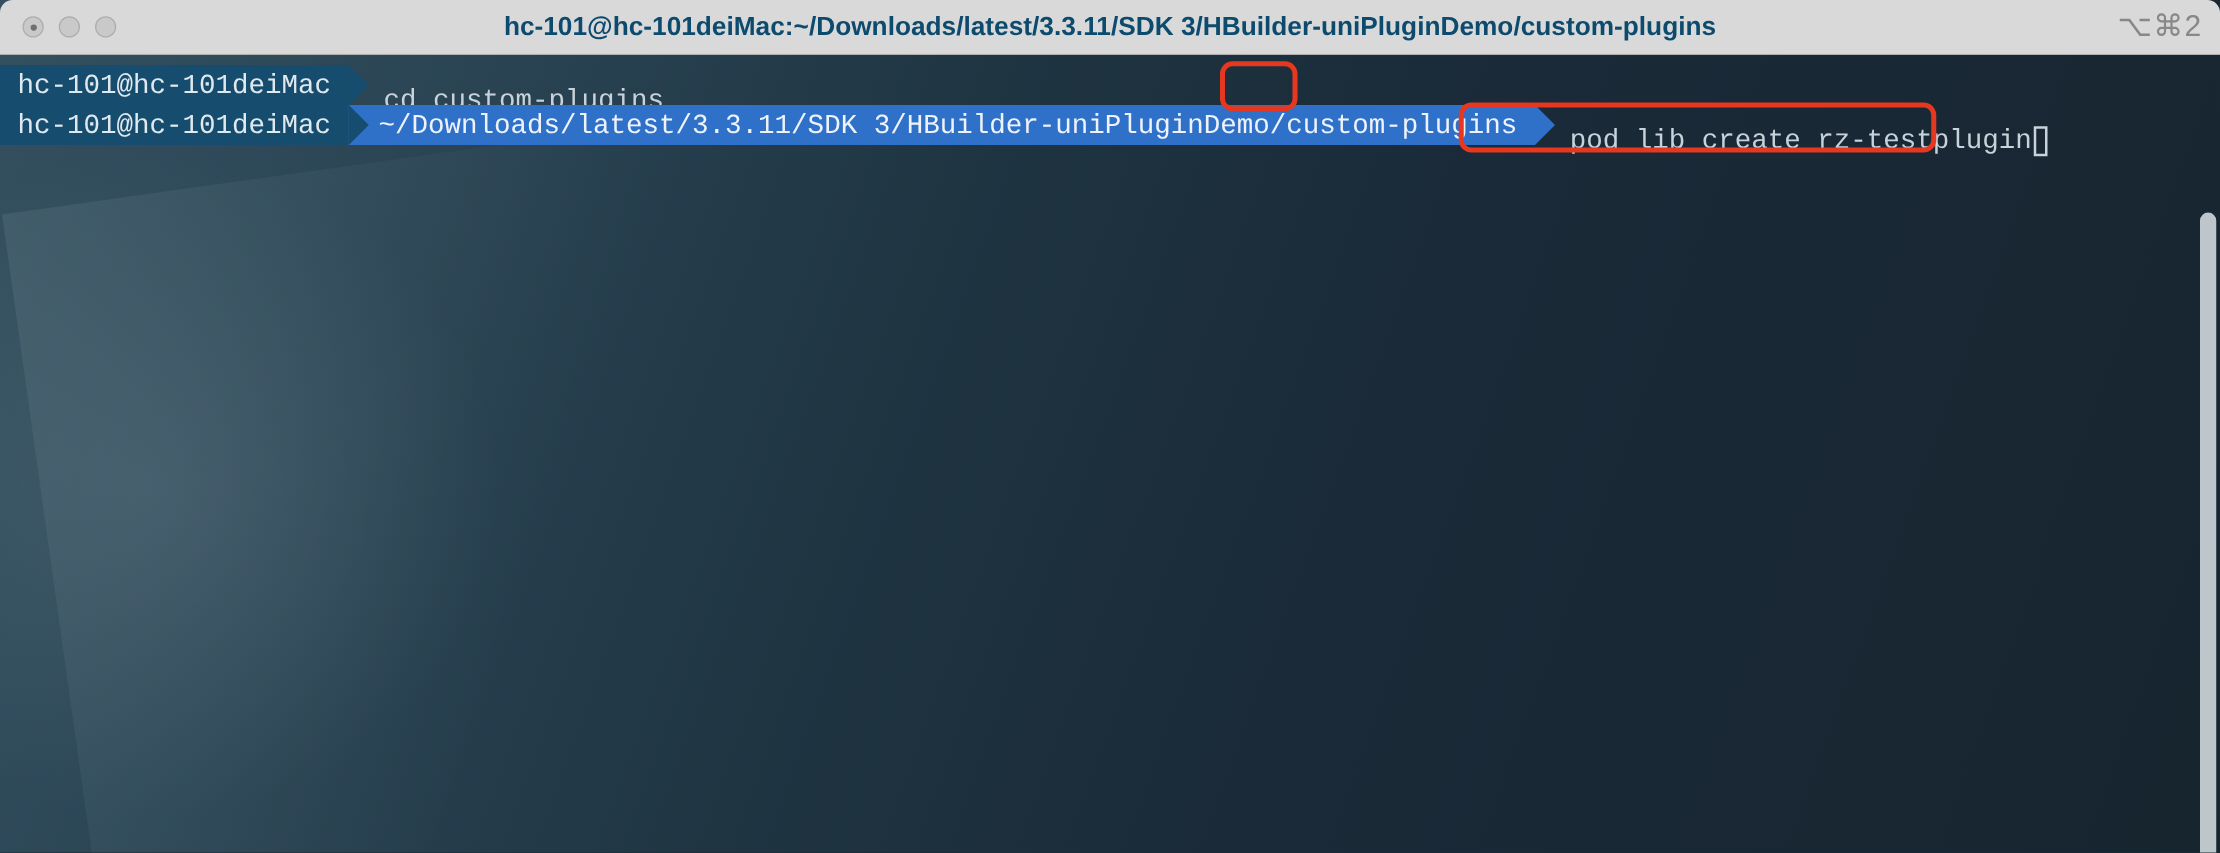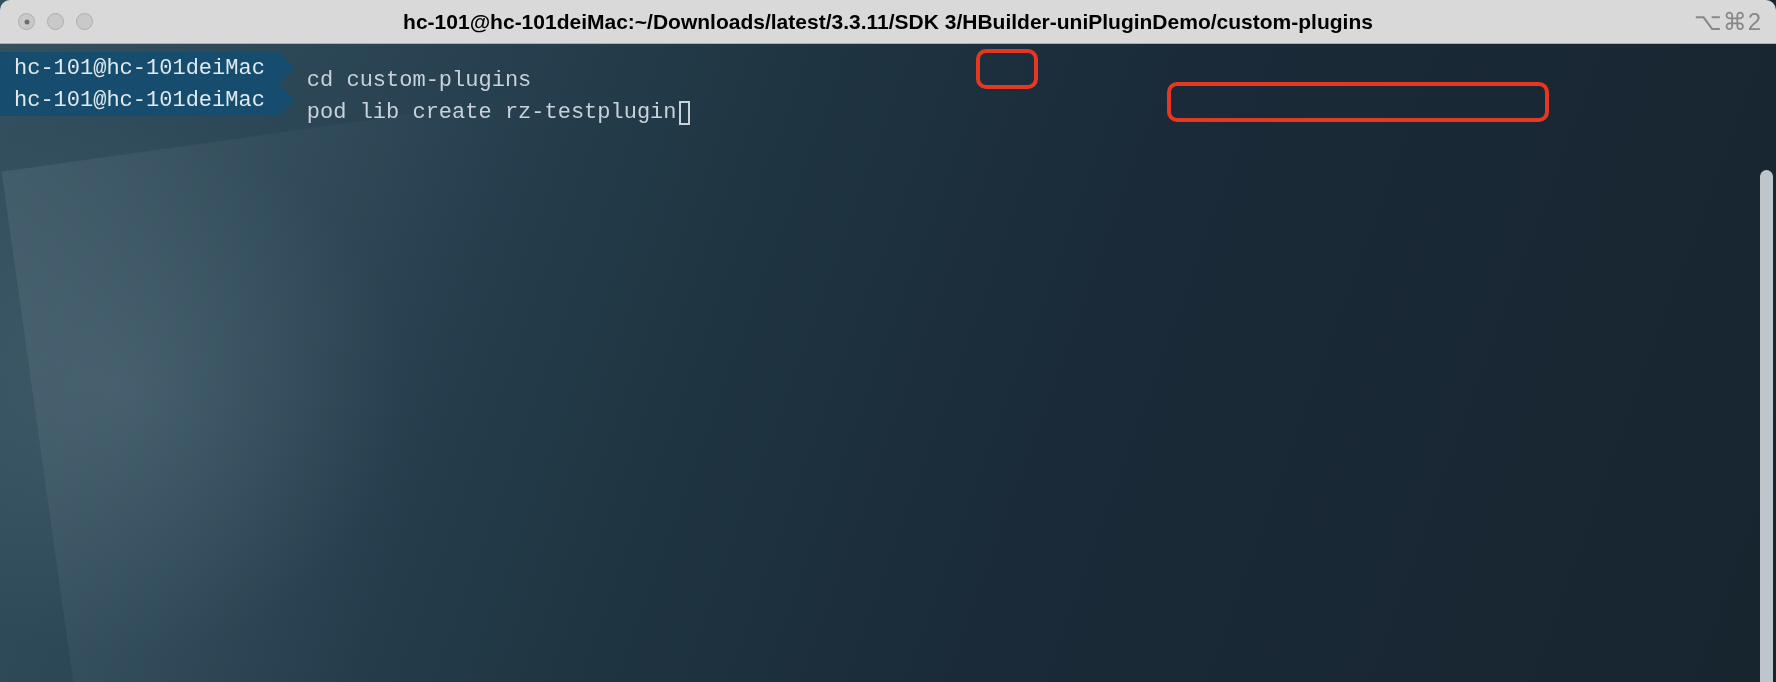--- a/index.html
+++ b/index.html
@@ -57,21 +57,21 @@
       position:absolute; left:50%; top:50%;
       width:5px; height:5px; border-radius:50%;
       background:#6f6f6f; transform:translate(-50%,-50%);
     }
     .title {
       position:absolute; left:0; right:0;
       text-align:center;
       font-family: -apple-system, "Helvetica Neue", Arial, sans-serif;
       font-size: 21px;
       font-weight: 600;
-      color: #000000;
+      color: #0c4a6e;
       white-space: nowrap;
       pointer-events:none;
     }
     .shortcut {
       position:absolute; right: 14px;
       font-family: -apple-system, "Helvetica Neue", Arial, sans-serif;
       color: #888;
       font-size: 24px;
       font-weight: 500;
       letter-spacing: 1px;
@@ -161,20 +161,21 @@
     <div class="shortcut">⌥⌘2</div>
   </div>
 
   <div class="term">
     <div class="line">
       <span class="seg host">hc-101@hc-101deiMac</span>
       <span class="cmd">cd custom-plugins</span>
     </div>
     <div class="line">
       <span class="seg host">hc-101@hc-101deiMac</span>
+      <span class="seg path">~/Downloads/latest/3.3.11/SDK 3/HBuilder-uniPluginDemo/custom-plugins</span>
       <span class="cmd"><span>pod lib create rz-testplugin</span><span class="cursor"></span></span>
     </div>
   </div>
 
   <div class="highlight hl1"></div>
   <div class="highlight hl2"></div>
 
   <div class="scrollbar"></div>
 </div>
 

